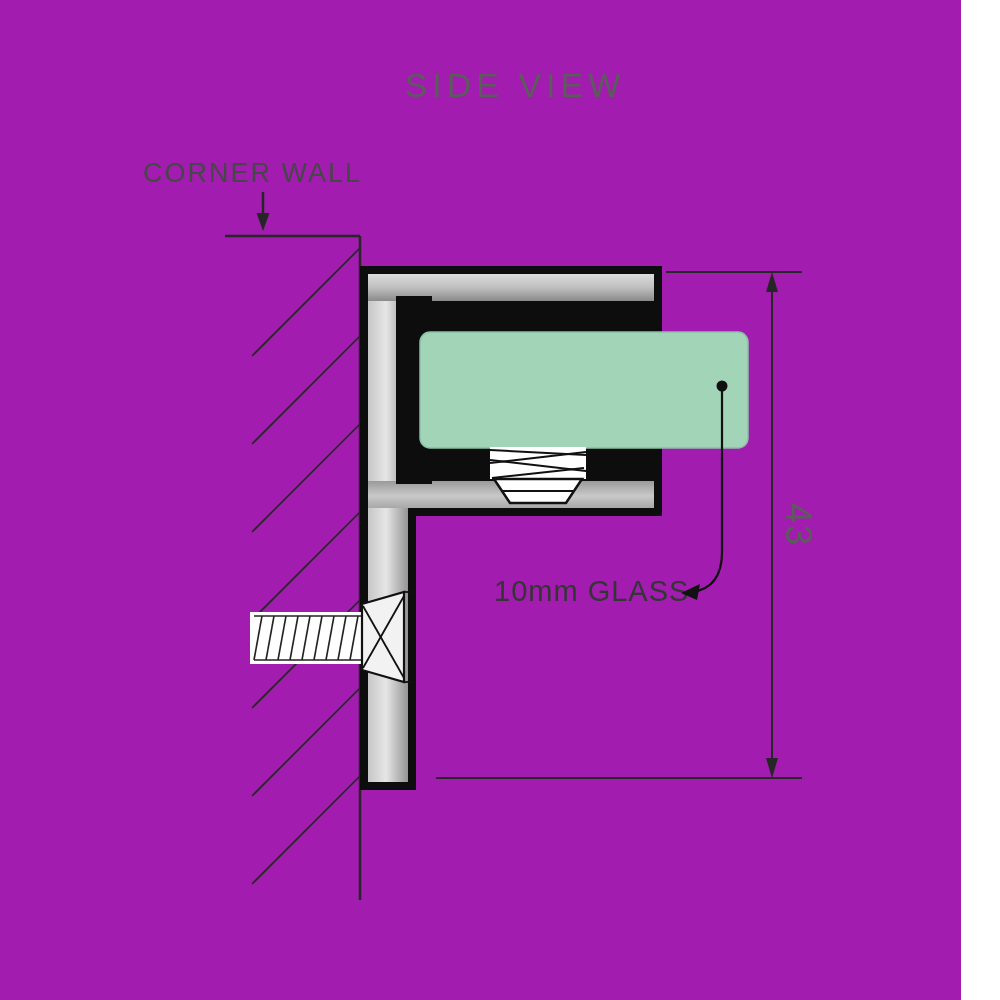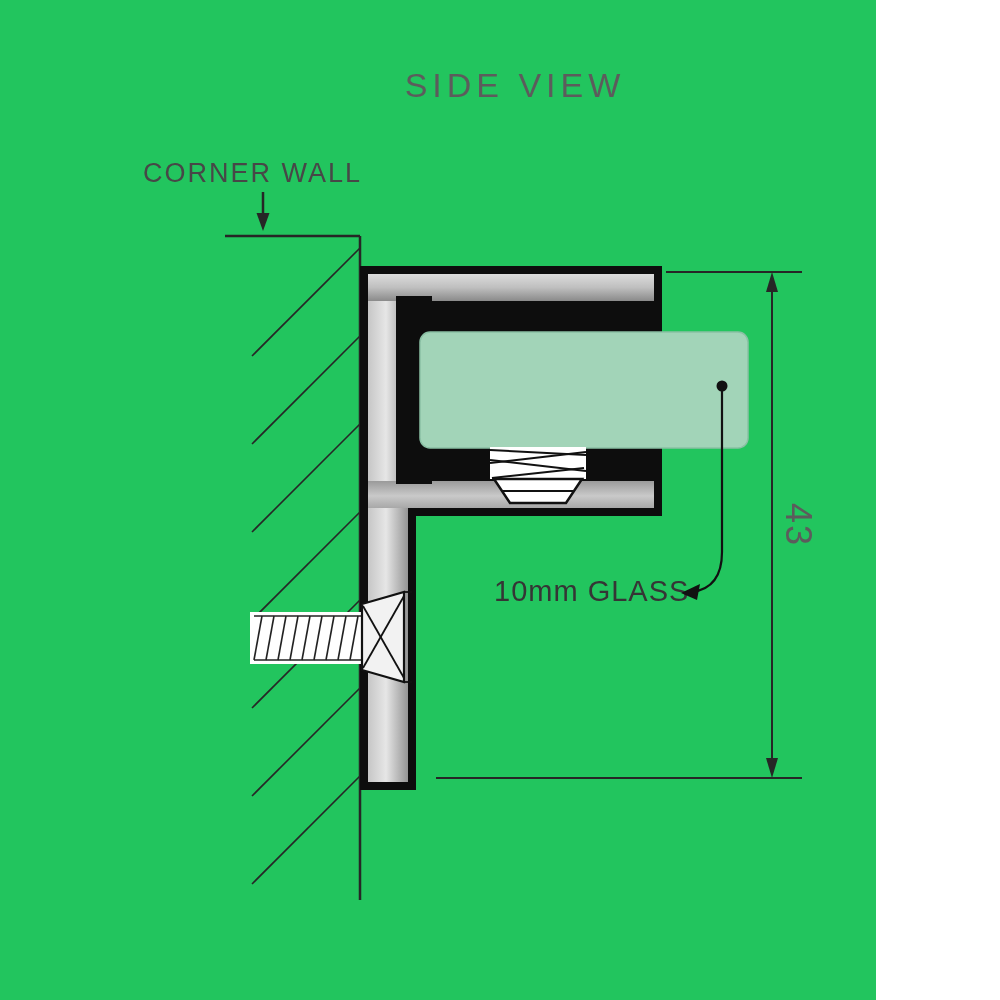--- a/index.html
+++ b/index.html
@@ -5,23 +5,23 @@
   html, body {
     margin: 0;
     padding: 0;
     background: #ffffff;
     width: 1000px;
     height: 1000px;
     font-family: "Liberation Sans", sans-serif;
   }
   .stage {
     position: relative;
-    width: 876px;
+    width: 961px;
     height: 1000px;
-    background: #22c55e;
+    background: #a21caf;
     overflow: hidden;
   }
   svg text {
     font-family: "Liberation Sans", sans-serif;
   }
   .t-title   { font-size: 34px; letter-spacing: 5px; }
   .t-wall    { font-size: 27px; letter-spacing: 2px; }
   .t-glass   { font-size: 29px; letter-spacing: 1px; }
   .t-dim     { font-size: 36px; letter-spacing: 2px; }
 </style>

